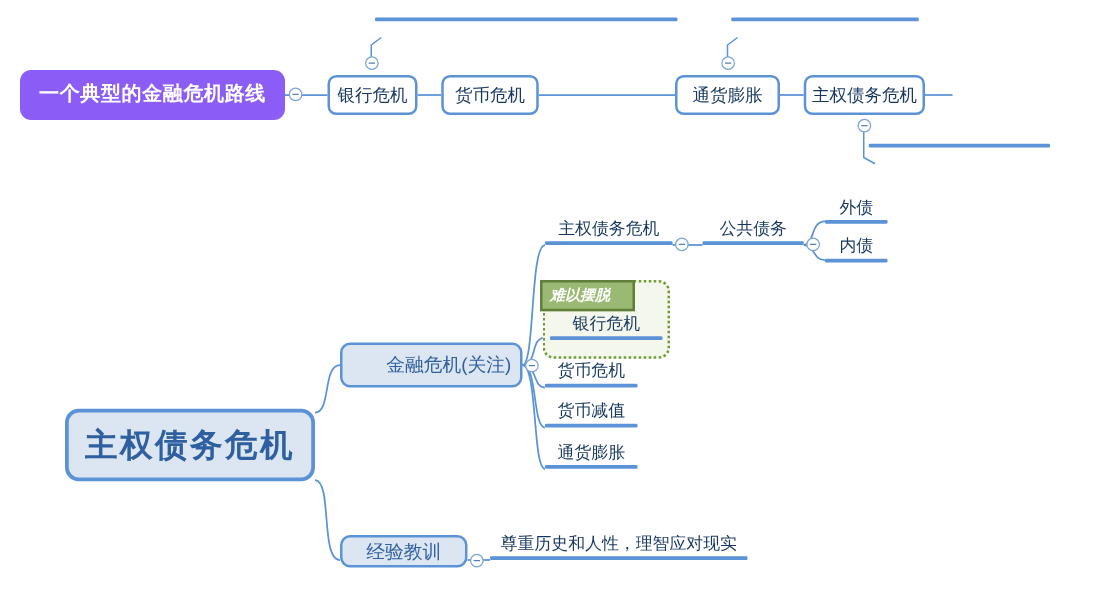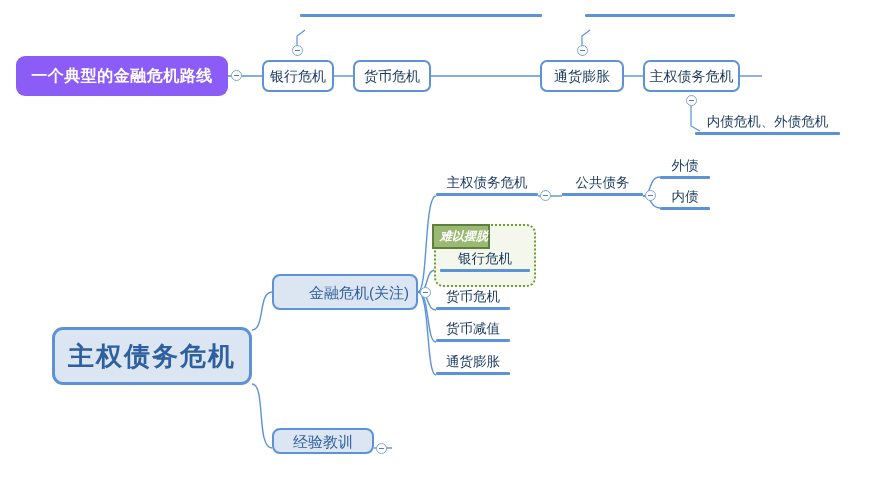--- a/index.html
+++ b/index.html
@@ -116,21 +116,21 @@
   }
   .green-tag {
     position: absolute;
     background: #9ab973;
     border: 2px solid #5f7f3a;
     color: #ffffff;
     font-style: italic;
     font-weight: bold;
     font-size: 12px;
     line-height: 1;
-    padding: 4px 0 5px 6px;
+    padding: 4px 18px 5px 6px;
     white-space: nowrap;
   }
 </style>
 </head>
 <body>
 
 <div id="canvas">
 
   <svg class="links" viewBox="0 0 881 484">
     <g stroke="#5b93d6" fill="none">
@@ -187,21 +187,20 @@
 
   <div class="leaf" style="left:300px; top:14px; width:242px;">
     <span class="bar"></span>
   </div>
 
   <div class="leaf" style="left:585px; top:14px; width:150px;">
     <span class="bar"></span>
   </div>
 
   <div class="leaf" style="left:695px; top:115px; width:145px;">
-    <span class="txt">内债危机、外债危机</span>
     <span class="bar"></span>
   </div>
 
   <div class="node main-root" style="left:52px; top:327px; width:200px; height:58px;">主权债务危机</div>
 
   <div class="node filled" style="left:272px; top:274px; width:146px; height:36px;padding-left:28px;">金融危机(关注)</div>
   <div class="toggle" style="left:420px; top:287px;"></div>
 
   <div class="node filled" style="left:272px; top:428px; width:102px; height:26px;">经验教训</div>
   <div class="toggle" style="left:376px; top:443px;"></div>
@@ -242,14 +241,18 @@
   <div class="leaf" style="left:436px; top:322px; width:74px;">
     <span class="txt">货币减值</span>
     <span class="bar"></span>
   </div>
 
   <div class="leaf" style="left:436px; top:355px; width:74px;">
     <span class="txt">通货膨胀</span>
     <span class="bar"></span>
   </div>
 
+  <div class="leaf" style="left:392px; top:428px; width:206px;">
+    <span class="txt">尊重历史和人性，理智应对现实</span>
+    <span class="bar"></span>
+  </div>
 
 </div>
 
 </body></html>

